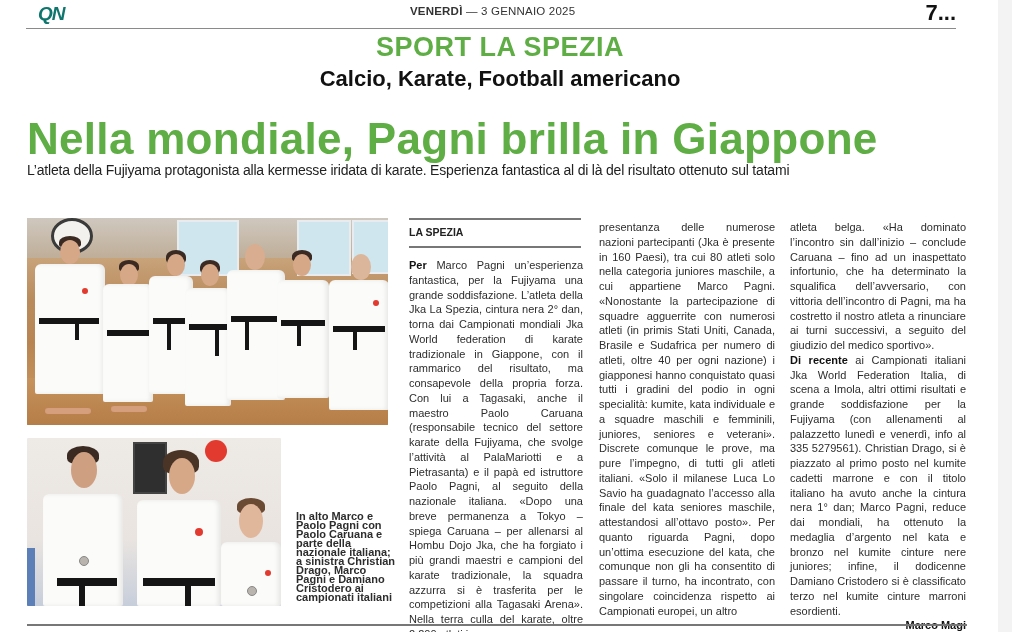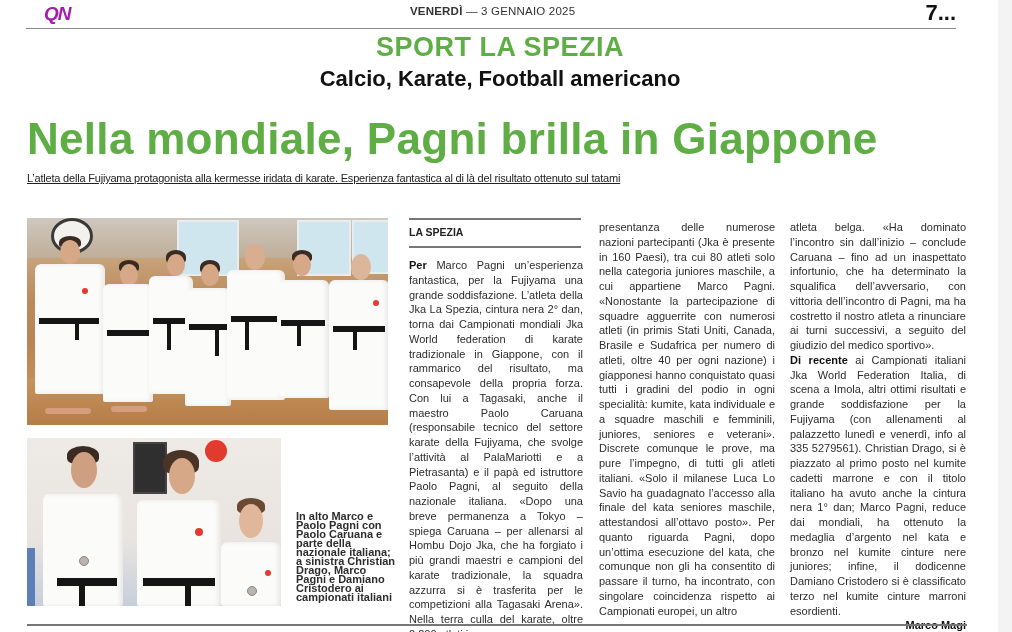--- a/index.html
+++ b/index.html
@@ -12,23 +12,23 @@
   }
   .right-strip {
     position: absolute; left: 998px; top: 0; width: 14px; height: 632px;
     background: #f3f3f4;
   }
   .masthead {
     position: absolute; left: 26px; top: 0; width: 930px; height: 28px;
     border-bottom: 1.5px solid #8a8a8a;
   }
   .logo {
-    position: absolute; left: 18px; top: 3px;
+    position: absolute; left: 12px; top: 3px;
     font-family: "Liberation Sans", sans-serif; font-weight: 900;
-    font-size: 19px; color: #a21caf; letter-spacing: -1px; font-style: italic;
+    font-size: 19px; color: #0f766e; letter-spacing: -1px; font-style: italic;
   }
   .dateline {
     position: absolute; left: 384px; top: 5px; font-size: 11.5px; color: #333;
     letter-spacing: 0.2px;
   }
   .dateline b { font-weight: 700; }
   .page-num {
     position: absolute; right: 0; top: 0; font-size: 22px; font-weight: 700; color: #111;
   }
   .section {
@@ -39,22 +39,22 @@
   .section-sub {
     position: absolute; left: 0; width: 1000px; top: 66px; text-align: center;
     font-size: 22px; font-weight: 700; color: #111;
   }
   .headline {
     position: absolute; left: 27px; top: 114px; width: 940px;
     font-size: 44px; font-weight: 700; color: #5fae45; letter-spacing: 0.3px;
     white-space: nowrap;
   }
   .subhead {
-    position: absolute; left: 27px; top: 172px; width: 960px;
-    font-size: 11px; color: #222; white-space: nowrap; letter-spacing: -0.2px; text-decoration: underline;
+    position: absolute; left: 27px; top: 162px; width: 960px;
+    font-size: 14px; color: #222; white-space: nowrap; letter-spacing: -0.2px;
   }
   .photo {
     position: absolute; overflow: hidden; border-radius: 1px;
   }
   .photo-top { left: 27px; top: 218px; width: 361px; height: 207px;
     background: linear-gradient(180deg, #b9b0a4 0%, #c9a47c 18%, #b98b5c 40%, #b88552 60%, #c28f5a 78%, #b9824d 100%); }
   .photo-bottom { left: 27px; top: 438px; width: 254px; height: 168px;
     background: linear-gradient(180deg, #eeeae6 0%, #e9e4e0 60%, #c7cedb 100%); }
   .window { position: absolute; background: #cfe6ef; border: 2px solid #e8ecef; }
   .clock { position: absolute; border-radius: 50%; background: #f3f1ee; border: 3px solid #3a3a3a; }

